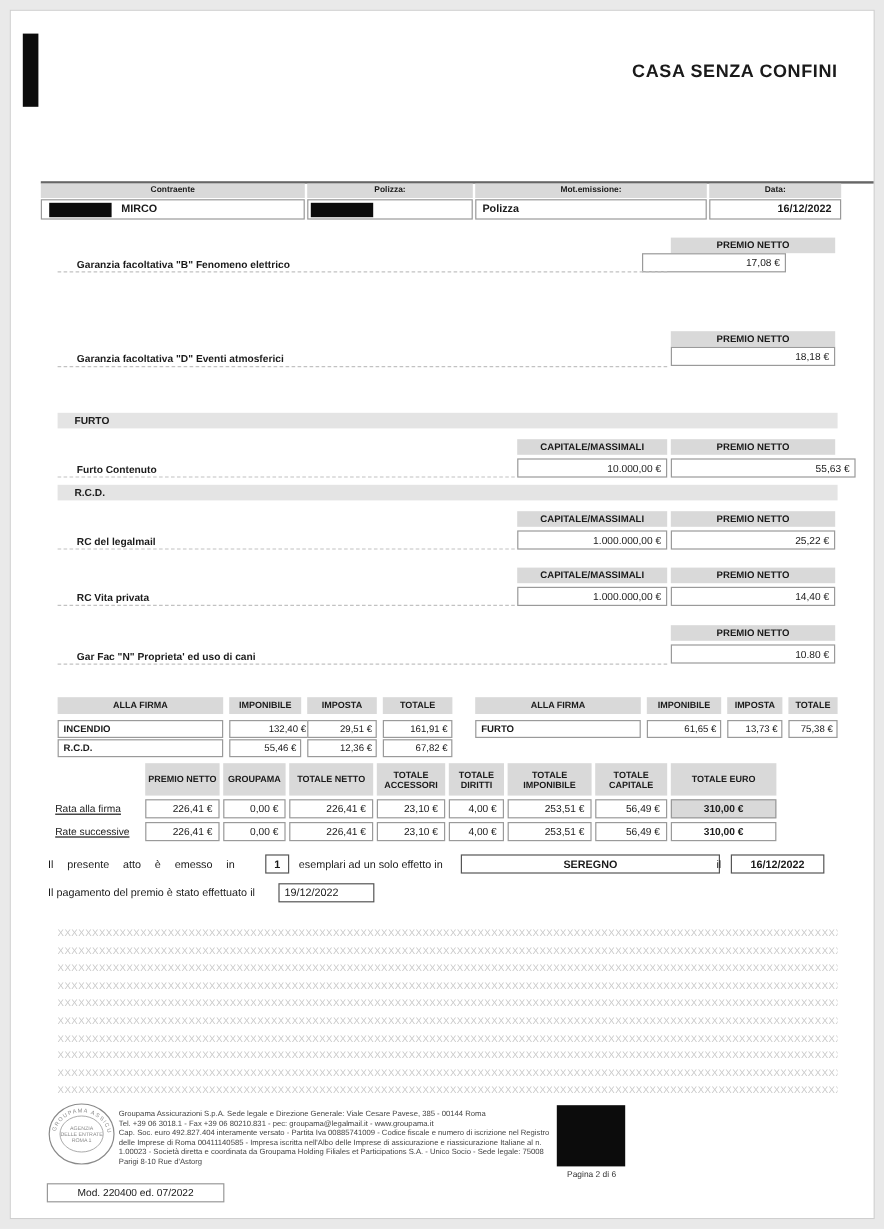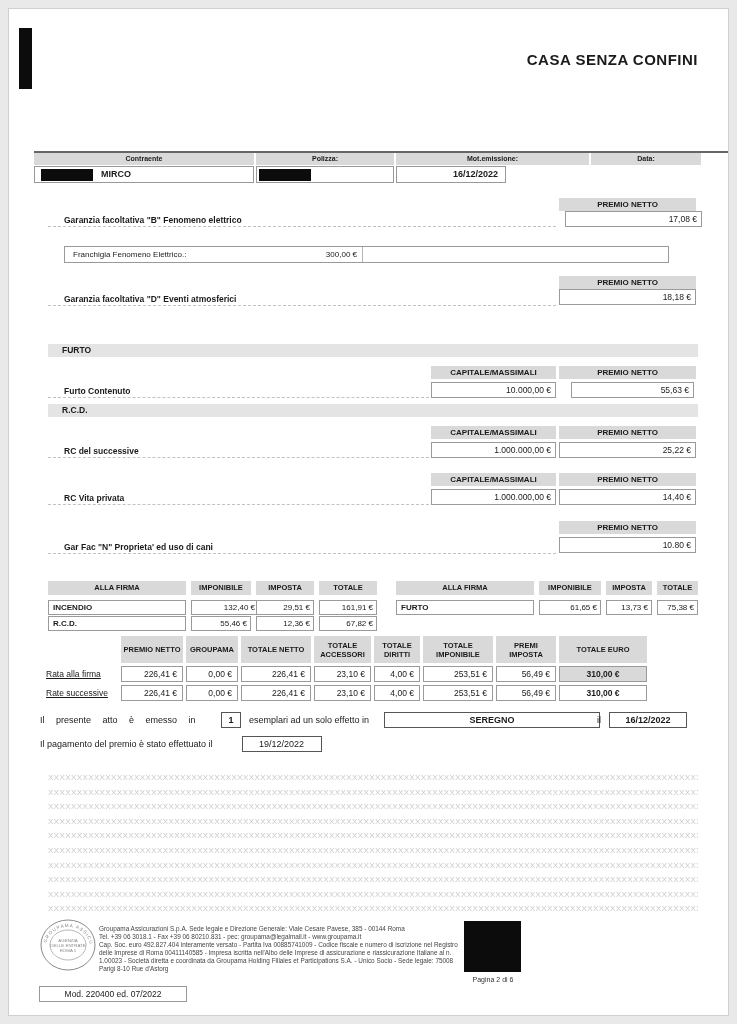--- a/index.html
+++ b/index.html
@@ -66,51 +66,47 @@
       <div class="ph-cell w4">Data:</div>
     </div>
     <div class="pv-row">
       <div class="pv-cell w1">
         <span class="redact" style="left:6px;top:2px;width:52px;height:12px"></span>
         <span class="abs" style="left:66px">MIRCO</span>
       </div>
       <div class="pv-cell w2">
         <span class="redact" style="left:2px;top:2px;width:52px;height:12px"></span>
       </div>
+      <div class="pv-cell w3" style="padding-left:5px">Polizza</div>
       <div class="pv-cell w4" style="text-align:right;padding-right:7px">16/12/2022</div>
     </div>
   </div>
 
   <div class="gheader" style="left:550px;top:189px;width:137px">PREMIO NETTO</div>
-  <div class="vbox" style="left:556px;top:202px;width:137px">17,08 €</div>
+  <div class="vbox" style="left:526px;top:202px;width:120px">17,08 €</div>
   <div class="rowlabel" style="left:55px;top:206px">Garanzia facoltativa "B" Fenomeno elettrico</div>
   <div class="dash" style="left:39px;top:217px;width:508px"></div>
-  <div class="frbox" style="left:55px;top:237px;width:605px">
-    <span class="frlabel">Franchigia Fenomeno Elettrico.:</span>
-    <span class="frvalue">300,00 €</span>
-    <span class="frdiv"></span>
-  </div>
 
   <div class="gheader" style="left:550px;top:267px;width:137px">PREMIO NETTO</div>
   <div class="vbox" style="left:550px;top:280px;width:137px">18,18 €</div>
   <div class="rowlabel" style="left:55px;top:285px">Garanzia facoltativa "D" Eventi atmosferici</div>
   <div class="dash" style="left:39px;top:296px;width:508px"></div>
 
   <div class="secbar" style="top:335px">FURTO</div>
   <div class="gheader" style="left:422px;top:357px;width:125px">CAPITALE/MASSIMALI</div>
   <div class="gheader" style="left:550px;top:357px;width:137px">PREMIO NETTO</div>
   <div class="rowlabel" style="left:55px;top:377px">Furto Contenuto</div>
   <div class="vbox" style="left:422px;top:373px;width:125px">10.000,00 €</div>
-  <div class="vbox" style="left:562px;top:373px;width:123px">55,63 €</div>
+  <div class="vbox" style="left:550px;top:373px;width:154px">55,63 €</div>
   <div class="dash" style="left:39px;top:388px;width:381px"></div>
 
   <div class="secbar" style="top:395px">R.C.D.</div>
   <div class="gheader" style="left:422px;top:417px;width:125px">CAPITALE/MASSIMALI</div>
   <div class="gheader" style="left:550px;top:417px;width:137px">PREMIO NETTO</div>
-  <div class="rowlabel" style="left:55px;top:437px">RC del successive</div>
+  <div class="rowlabel" style="left:55px;top:437px">RC del legalmail</div>
   <div class="vbox" style="left:422px;top:433px;width:125px">1.000.000,00 €</div>
   <div class="vbox" style="left:550px;top:433px;width:137px">25,22 €</div>
   <div class="dash" style="left:39px;top:448px;width:381px"></div>
 
   <div class="gheader" style="left:422px;top:464px;width:125px">CAPITALE/MASSIMALI</div>
   <div class="gheader" style="left:550px;top:464px;width:137px">PREMIO NETTO</div>
   <div class="rowlabel" style="left:55px;top:484px">RC Vita privata</div>
   <div class="vbox" style="left:422px;top:480px;width:125px">1.000.000,00 €</div>
   <div class="vbox" style="left:550px;top:480px;width:137px">14,40 €</div>
   <div class="dash" style="left:39px;top:495px;width:381px"></div>
@@ -143,21 +139,21 @@
   <div class="svval" style="left:182px;top:607px;width:60px">55,46 €</div>
   <div class="svval" style="left:247px;top:607px;width:58px">12,36 €</div>
   <div class="svval" style="left:310px;top:607px;width:58px">67,82 €</div>
 
   <div class="rth" style="left:112px;top:627px;width:62px">PREMIO NETTO</div>
   <div class="rth" style="left:177px;top:627px;width:52px">GROUPAMA</div>
   <div class="rth" style="left:232px;top:627px;width:70px">TOTALE NETTO</div>
   <div class="rth" style="left:305px;top:627px;width:57px">TOTALE ACCESSORI</div>
   <div class="rth" style="left:365px;top:627px;width:46px">TOTALE DIRITTI</div>
   <div class="rth" style="left:414px;top:627px;width:70px">TOTALE IMPONIBILE</div>
-  <div class="rth" style="left:487px;top:627px;width:60px">PREMI IMPOSTA</div>
+  <div class="rth" style="left:487px;top:627px;width:60px">TOTALE CAPITALE</div>
   <div class="rth" style="left:550px;top:627px;width:88px">TOTALE EURO</div>
 
   <div class="rtl" style="left:37px;top:660px">Rata alla firma</div>
   <div class="rtv" style="left:112px;top:657px;width:62px">226,41 €</div>
   <div class="rtv" style="left:177px;top:657px;width:52px">0,00 €</div>
   <div class="rtv" style="left:232px;top:657px;width:70px">226,41 €</div>
   <div class="rtv" style="left:305px;top:657px;width:57px">23,10 €</div>
   <div class="rtv" style="left:365px;top:657px;width:46px">4,00 €</div>
   <div class="rtv" style="left:414px;top:657px;width:70px">253,51 €</div>
   <div class="rtv" style="left:487px;top:657px;width:60px">56,49 €</div>
@@ -174,21 +170,21 @@
   <div class="rtv total" style="left:550px;top:676px;width:88px">310,00 €</div>
 
   <div class="inline-txt" style="left:31px;top:706px;word-spacing:9px">Il presente atto è emesso in</div>
   <div class="formbox" style="left:212px;top:703px;width:20px">1</div>
   <div class="inline-txt" style="left:240px;top:706px">esemplari ad un solo effetto in</div>
   <div class="formbox" style="left:375px;top:703px;width:216px">SEREGNO</div>
   <div class="inline-txt" style="left:588px;top:706px">il</div>
   <div class="formbox" style="left:600px;top:703px;width:78px">16/12/2022</div>
 
   <div class="inline-txt" style="left:31px;top:730px">Il pagamento del premio è stato effettuato il</div>
-  <div class="formbox" style="left:233px;top:727px;width:80px;font-weight:normal;text-align:left;padding-left:16px">19/12/2022</div>
+  <div class="formbox" style="left:223px;top:727px;width:80px;font-weight:normal;text-align:left;padding-left:4px">19/12/2022</div>
 
   <div class="xlines">
     <div class="xline">XXXXXXXXXXXXXXXXXXXXXXXXXXXXXXXXXXXXXXXXXXXXXXXXXXXXXXXXXXXXXXXXXXXXXXXXXXXXXXXXXXXXXXXXXXXXXXXXXXXXXXXXXXXXXXXXXXXXXXXXXXXXXXXXXXXXXXXXXX</div>
     <div class="xline">XXXXXXXXXXXXXXXXXXXXXXXXXXXXXXXXXXXXXXXXXXXXXXXXXXXXXXXXXXXXXXXXXXXXXXXXXXXXXXXXXXXXXXXXXXXXXXXXXXXXXXXXXXXXXXXXXXXXXXXXXXXXXXXXXXXXXXXXXX</div>
     <div class="xline">XXXXXXXXXXXXXXXXXXXXXXXXXXXXXXXXXXXXXXXXXXXXXXXXXXXXXXXXXXXXXXXXXXXXXXXXXXXXXXXXXXXXXXXXXXXXXXXXXXXXXXXXXXXXXXXXXXXXXXXXXXXXXXXXXXXXXXXXXX</div>
     <div class="xline">XXXXXXXXXXXXXXXXXXXXXXXXXXXXXXXXXXXXXXXXXXXXXXXXXXXXXXXXXXXXXXXXXXXXXXXXXXXXXXXXXXXXXXXXXXXXXXXXXXXXXXXXXXXXXXXXXXXXXXXXXXXXXXXXXXXXXXXXXX</div>
     <div class="xline">XXXXXXXXXXXXXXXXXXXXXXXXXXXXXXXXXXXXXXXXXXXXXXXXXXXXXXXXXXXXXXXXXXXXXXXXXXXXXXXXXXXXXXXXXXXXXXXXXXXXXXXXXXXXXXXXXXXXXXXXXXXXXXXXXXXXXXXXXX</div>
     <div class="xline">XXXXXXXXXXXXXXXXXXXXXXXXXXXXXXXXXXXXXXXXXXXXXXXXXXXXXXXXXXXXXXXXXXXXXXXXXXXXXXXXXXXXXXXXXXXXXXXXXXXXXXXXXXXXXXXXXXXXXXXXXXXXXXXXXXXXXXXXXX</div>
     <div class="xline">XXXXXXXXXXXXXXXXXXXXXXXXXXXXXXXXXXXXXXXXXXXXXXXXXXXXXXXXXXXXXXXXXXXXXXXXXXXXXXXXXXXXXXXXXXXXXXXXXXXXXXXXXXXXXXXXXXXXXXXXXXXXXXXXXXXXXXXXXX</div>
     <div class="xline">XXXXXXXXXXXXXXXXXXXXXXXXXXXXXXXXXXXXXXXXXXXXXXXXXXXXXXXXXXXXXXXXXXXXXXXXXXXXXXXXXXXXXXXXXXXXXXXXXXXXXXXXXXXXXXXXXXXXXXXXXXXXXXXXXXXXXXXXXX</div>

